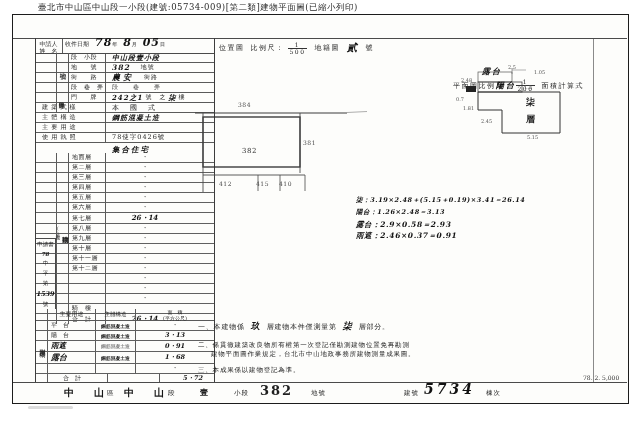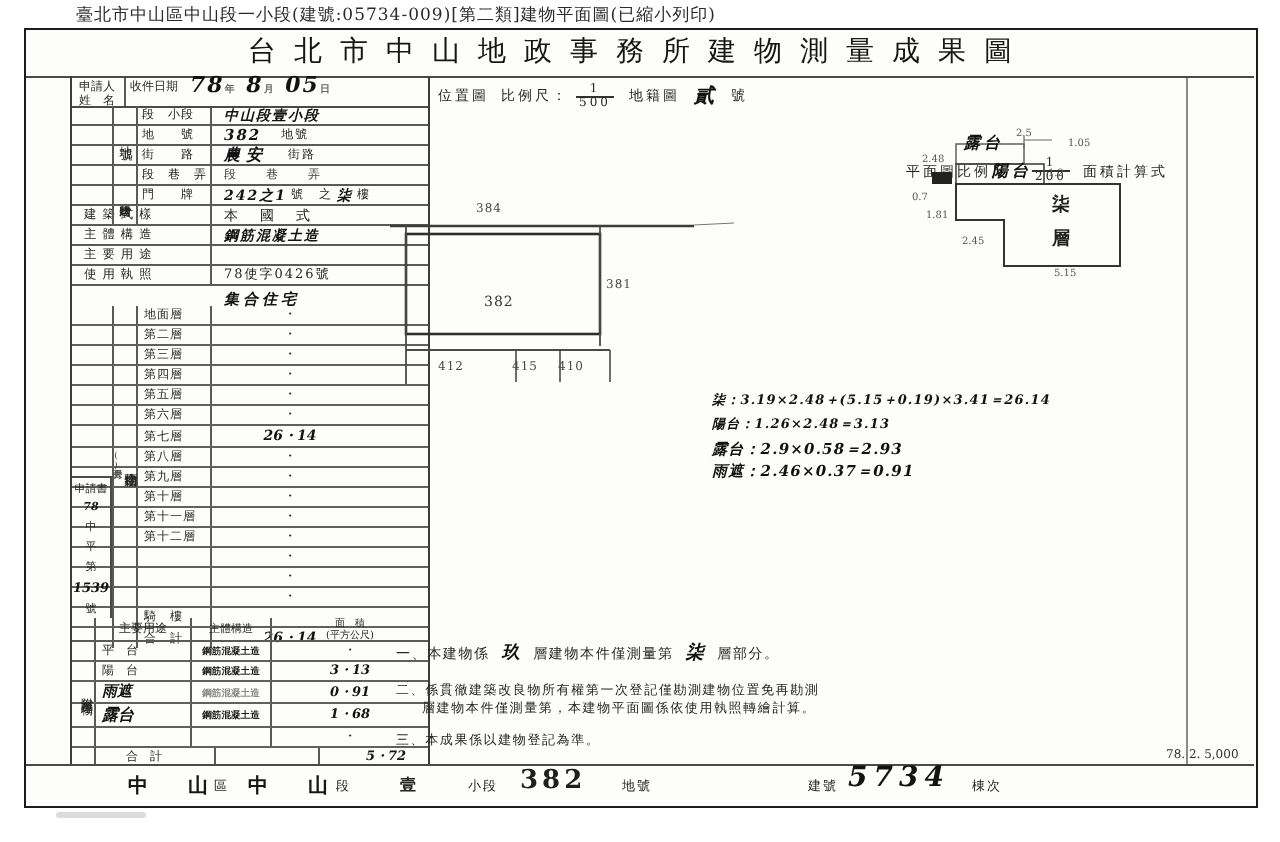--- a/index.html
+++ b/index.html
@@ -71,21 +71,20 @@
 </style>
 </head>
 <body>
 
 <div id="page">
 
   <div class="caption">臺北市中山區中山段一小段(建號:05734-009)[第二類]建物平面圖(已縮小列印)</div>
 
   <div class="doc-border"></div>
 
-  <div class="title">台北市中山地政事務所建物測量成果圖</div>
 
   <div class="hl" style="left:13px;top:38px;width:614px;"></div>
 
   <div class="hdr-cell" style="left:35px;top:39px;width:28px;height:15px;border-right:0.7px solid #5a5a5a;padding-top:1px;text-align:center;">
     <div>申請人</div>
     <div>姓　名</div>
   </div>
   <div class="hdr-cell" style="left:64px;top:40px;width:26px;height:14px;text-align:center;">收件日期</div>
   <div class="hdr-cell stamp" style="left:95px;top:39px;">
     <span class="hw">78</span><span class="unit">年</span>
@@ -398,21 +397,21 @@
 
   <div class="calc-line hw" style="top:196px;">柒：3.19×2.48＋(5.15＋0.19)×3.41＝26.14</div>
   <div class="calc-line hw" style="top:208px;">陽台：1.26×2.48＝3.13</div>
   <div class="calc-line hw calc-big" style="top:220px;">露台：2.9×0.58＝2.93</div>
   <div class="calc-line hw calc-big" style="top:231px;">雨遮：2.46×0.37＝0.91</div>
 
   <div class="note" style="left:198px;top:320px;font-size:7px;">
     <span>一、本建物係</span><span class="hw hwch">玖</span><span>層建物本件僅測量第</span><span class="hw hwch">柒</span><span>層部分。</span>
   </div>
   <div class="note" style="left:198px;top:341px;">二、係貫徹建築改良物所有權第一次登記僅勘測建物位置免再勘測</div>
-  <div class="note" style="left:211px;top:350px;">層建物本件僅測量第，本建物平面圖係依使用執照轉繪計算。</div>
+  <div class="note" style="left:211px;top:350px;">建物平面圖作業規定，台北市中山地政事務所建物測量成果圖。</div>
   <div class="note" style="left:198px;top:366px;">三、本成果係以建物登記為準。</div>
 
   <div class="vl" style="left:593px;top:39px;height:343px;background:#8a8a8a;"></div>
 
   <div class="hl" style="left:13px;top:382px;width:614px;"></div>
 
   <div class="abs" style="left:583px;top:374px;font-size:6px;color:#333;">78. 2. 5,000</div>
 
   <div class="foot-big" style="left:64px;top:386px;">中　山</div>
   <div class="foot" style="left:107px;top:389px;">區</div>

